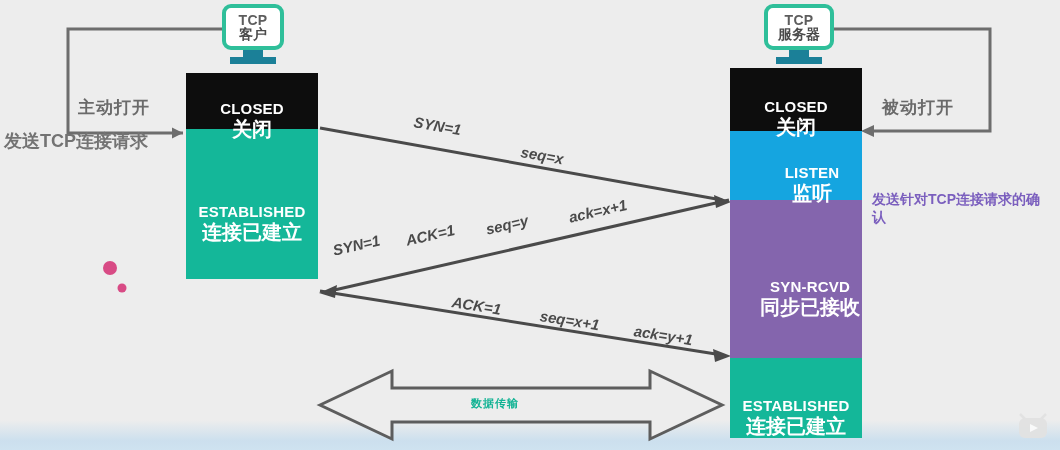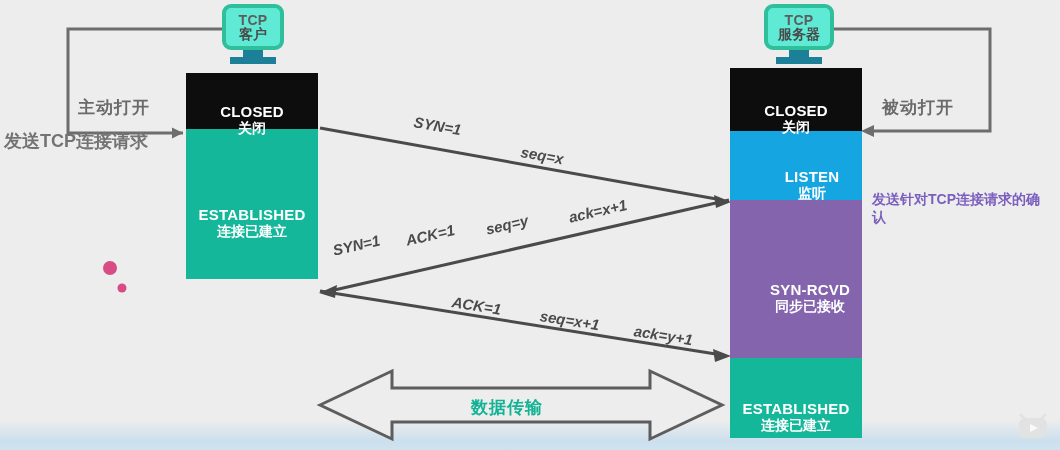--- a/index.html
+++ b/index.html
@@ -13,50 +13,50 @@
 
   
   .bottom-wash{
     position:absolute;left:0;bottom:0;width:1060px;height:30px;
     background:linear-gradient(to bottom,rgba(205,225,240,0) 0%,rgba(198,221,238,.85) 70%,rgba(205,226,240,.95) 100%);
   }
 
   
   .monitor{position:absolute;width:62px;}
   .monitor .screen{
-    border:4px solid #2fbf9a;border-radius:9px;background:#5eead4;
+    border:4px solid #2fbf9a;border-radius:9px;background:#ffffff;
     height:46px;display:flex;flex-direction:column;align-items:center;justify-content:center;
     line-height:1.02;box-sizing:border-box;
   }
   .monitor .screen .l1{font-size:14px;color:#5d5d5d;font-weight:600;letter-spacing:.3px;}
   .monitor .screen .l2{font-size:14px;color:#4a4a4a;font-weight:700;}
   .monitor .neck{width:20px;height:7px;background:#1b8098;margin:0 auto;}
   .monitor .base{width:46px;height:7px;background:#1b8098;margin:0 auto;}
 
   
   .column{position:absolute;width:132px;}
   .seg{
     box-sizing:border-box;width:100%;
     display:flex;flex-direction:column;align-items:center;justify-content:center;
     line-height:1.12;text-align:center;
   }
   .seg .en{font-size:15px;font-weight:700;color:#ffffff;letter-spacing:.2px;margin-top:39px;}
-  .seg .cn{font-size:14px;font-weight:700;color:#ffffff;}
+  .seg .cn{font-size:20px;font-weight:700;color:#ffffff;}
   .seg.closed{background:#0d0d0d;}
   .seg.synsent{background:#b75a5a;}
   .seg.listen{background:#15a5e0;padding-left:32px;}
   .seg.synrcvd{background:#8465ad;padding-left:28px;}
   .seg.estab{background:#14b799;}
 
   
   .lbl{position:absolute;font-weight:700;white-space:nowrap;}
   .lbl-gray{color:#6a6a6a;font-size:17px;letter-spacing:1px;}
   .lbl-pink{color:#737373;font-size:18px;line-height:1.25;white-space:normal;}
   .lbl-purple{color:#7b5fbe;font-size:14px;line-height:1.3;white-space:normal;}
-  .lbl-teal{color:#12b394;font-size:17px;letter-spacing:1px;font-family:Liberation Serif, serif;}
+  .lbl-teal{color:#12b394;font-size:11px;letter-spacing:1px;font-family:Liberation Serif, serif;}
 
   
   .bubble{position:absolute;}
   .bubble .txt{
     position:absolute;left:0;top:0;width:168px;height:70px;
     display:flex;align-items:center;justify-content:center;
     font-size:22px;font-weight:700;color:#ffffff;letter-spacing:1px;
     z-index:3;
   }
 

